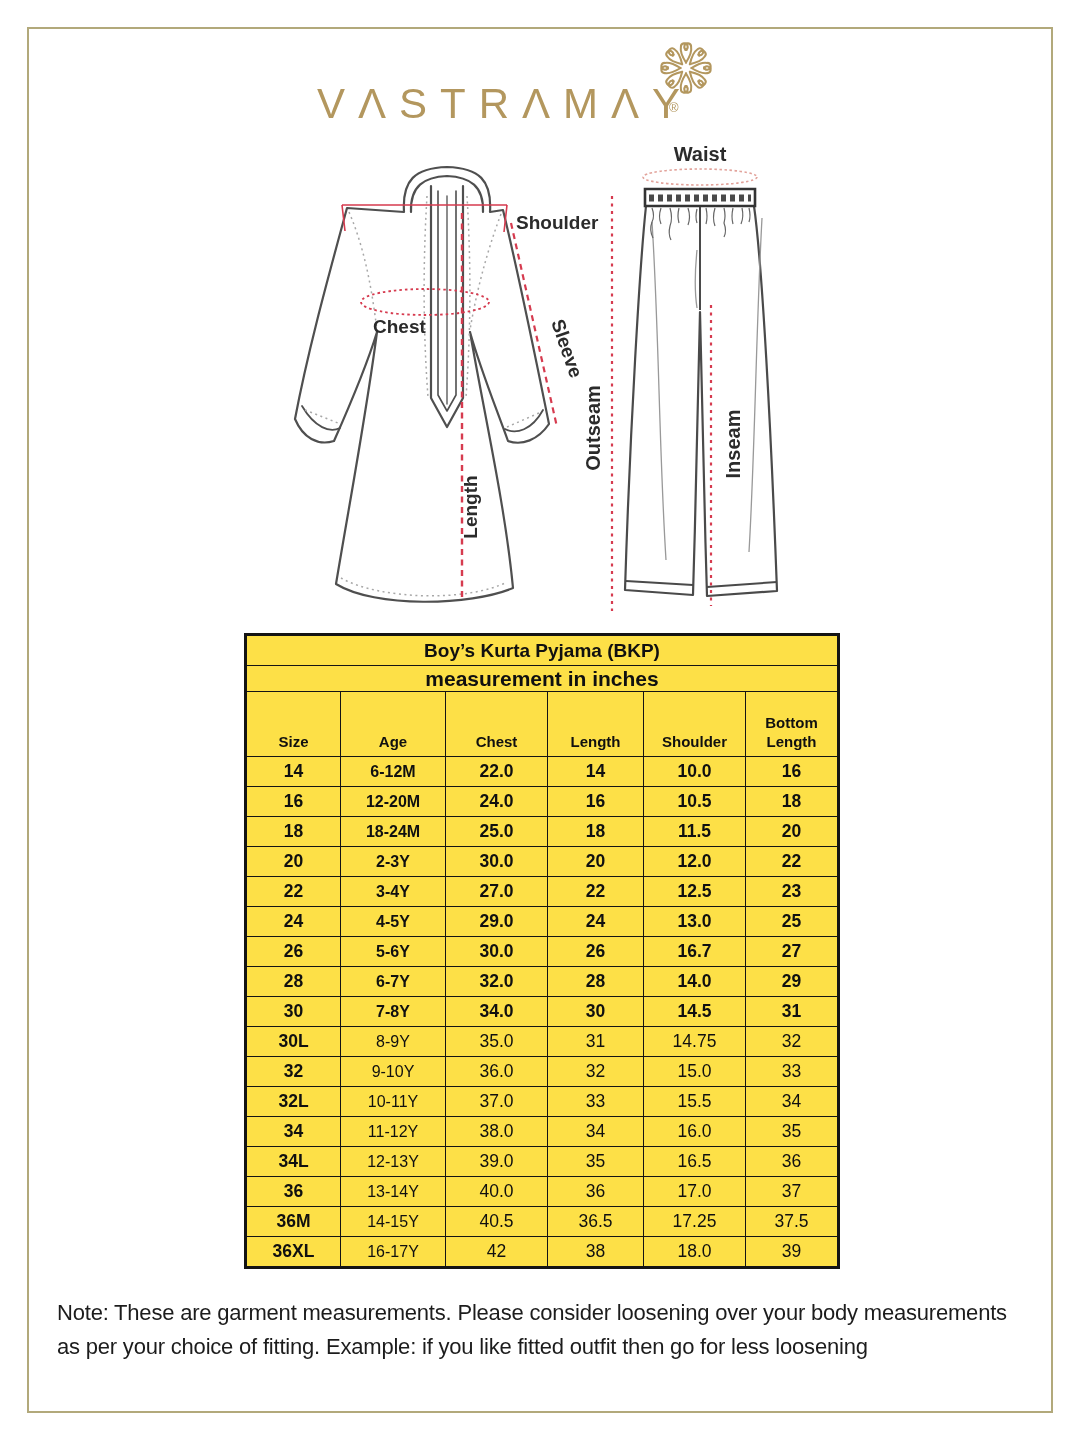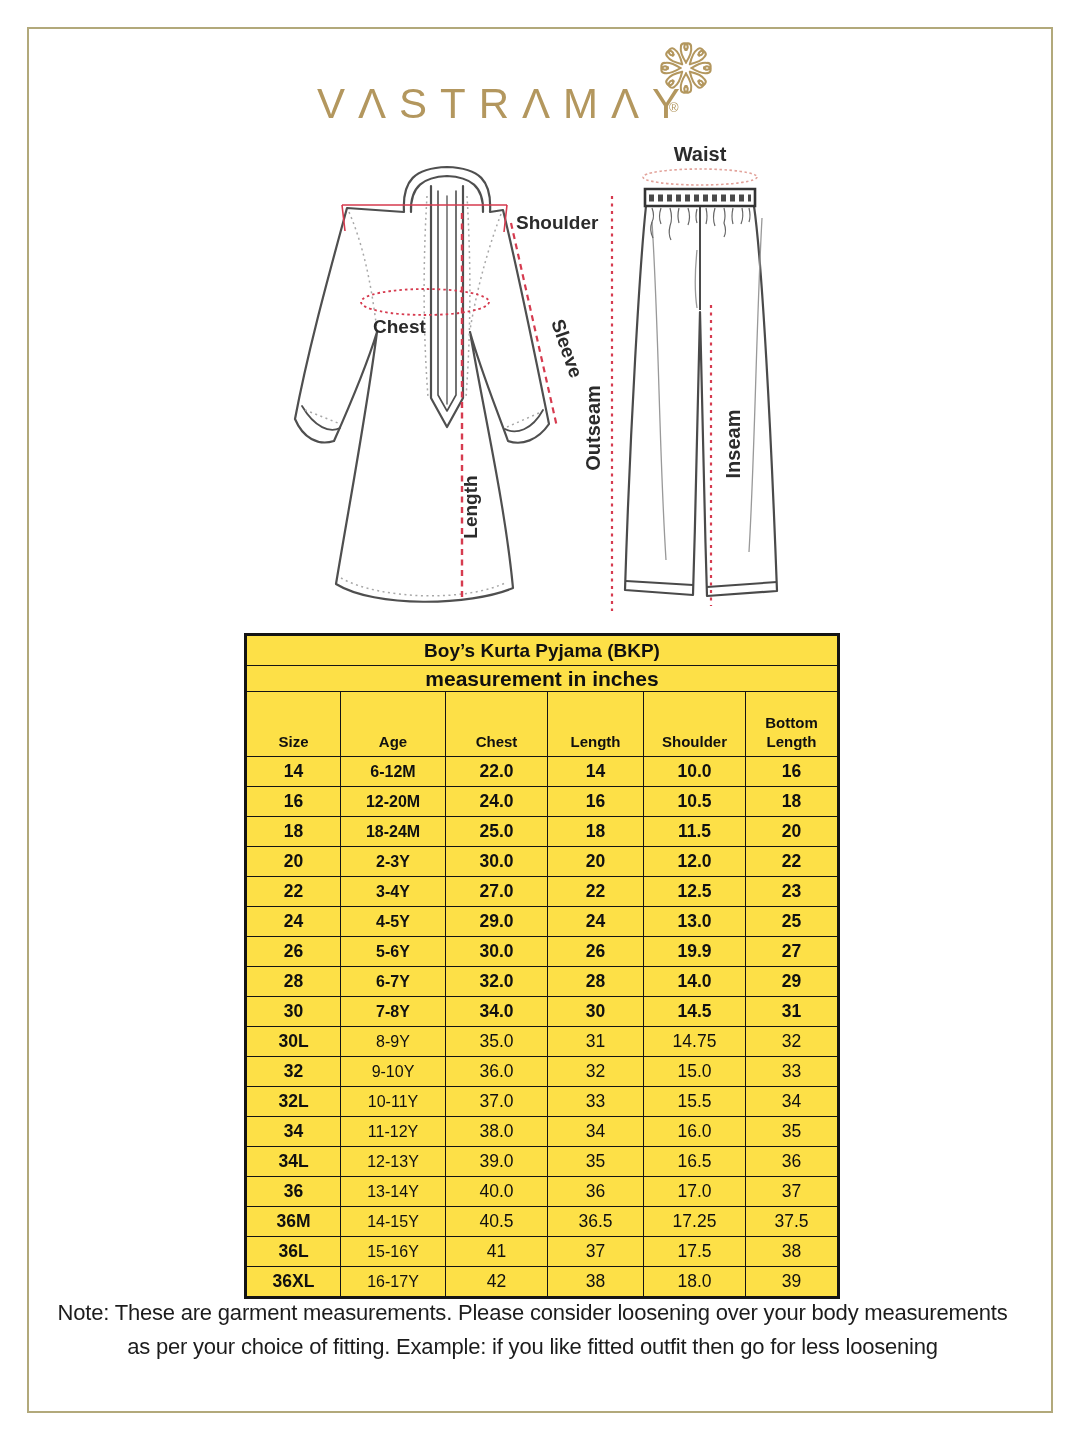--- a/index.html
+++ b/index.html
@@ -41,21 +41,21 @@
   .t-head th{
     height:59px;vertical-align:bottom;padding-bottom:5px;
     font-size:15px;font-weight:700;line-height:1.22;
   }
   .size-table tbody td{height:29px;font-size:17.5px;font-weight:400;}
   .size-table tbody tr:nth-child(-n+9) td{font-weight:700;}
   .size-table tbody td:first-child{font-weight:700;}
   .size-table tbody td:nth-child(2){font-size:16px;}
   
   .note{
-    position:absolute;left:57px;right:72px;top:1296px;text-align:center;
+    position:absolute;left:57px;right:72px;top:1296px;text-align:left;
     font-size:22px;line-height:34px;color:#1c1c1c;letter-spacing:-0.2px;
   }
 </style>
 </head>
 <body>
 
 <div class="frame"></div>
 
 <div class="brand">VΛSTRΛMΛY</div>
 <span class="reg">®</span>
@@ -214,21 +214,21 @@
         <td>29.0</td>
         <td>24</td>
         <td>13.0</td>
         <td>25</td>
       </tr>
       <tr>
         <td>26</td>
         <td>5-6Y</td>
         <td>30.0</td>
         <td>26</td>
-        <td>19.9</td>
+        <td>16.7</td>
         <td>27</td>
       </tr>
       <tr>
         <td>28</td>
         <td>6-7Y</td>
         <td>32.0</td>
         <td>28</td>
         <td>14.0</td>
         <td>29</td>
       </tr>
@@ -290,28 +290,20 @@
       </tr>
       <tr>
         <td>36M</td>
         <td>14-15Y</td>
         <td>40.5</td>
         <td>36.5</td>
         <td>17.25</td>
         <td>37.5</td>
       </tr>
       <tr>
-        <td>36L</td>
-        <td>15-16Y</td>
-        <td>41</td>
-        <td>37</td>
-        <td>17.5</td>
-        <td>38</td>
-      </tr>
-      <tr>
         <td>36XL</td>
         <td>16-17Y</td>
         <td>42</td>
         <td>38</td>
         <td>18.0</td>
         <td>39</td>
       </tr>
     </tbody>
 </table>
 

